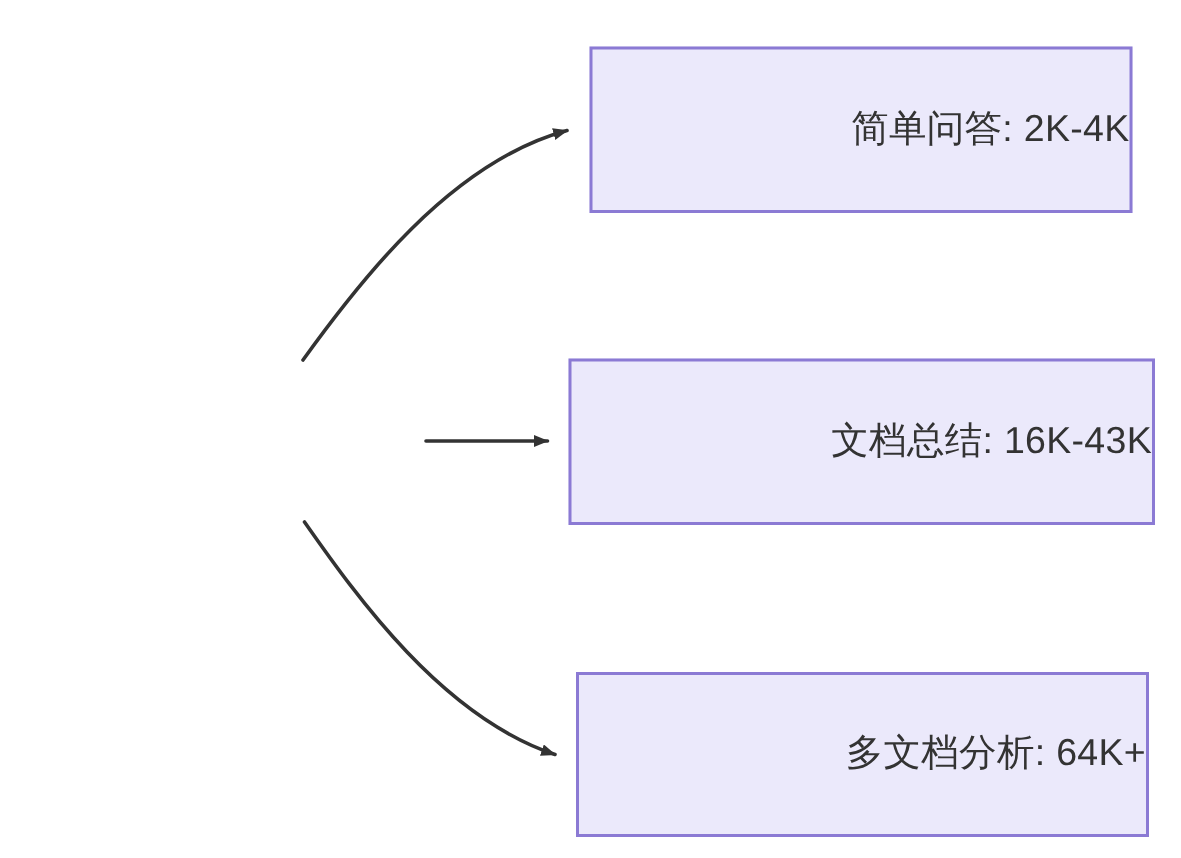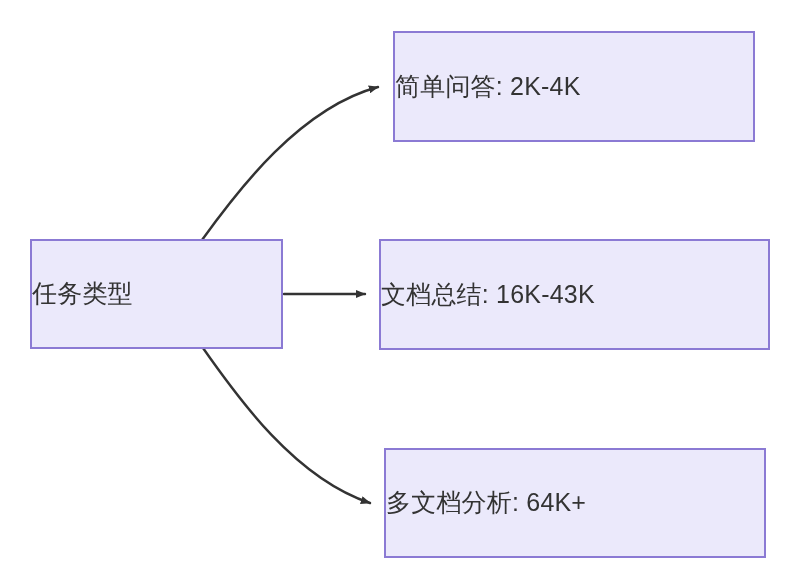--- a/index.html
+++ b/index.html
@@ -27,21 +27,21 @@
     pointer-events: none;
   }
   .node {
     position: absolute;
     box-sizing: border-box;
     background: #ebe9fb;
     border: 2px solid #8b7ad4;
     border-radius: 0;
     display: flex;
     align-items: center;
-    justify-content: flex-start;
+    justify-content: flex-end;
     text-align: center;
     z-index: 2;
   }
   .node-label {
     color: #333333;
     font-size: 25px;
     line-height: 1.25;
     letter-spacing: 0.2px;
     white-space: nowrap;
     font-family: "Liberation Sans", "DejaVu Sans", sans-serif;
@@ -83,23 +83,20 @@
       </marker>
     </defs>
 
     <path d="M 202 240 C 238 190 300 108 378 87" fill="none" stroke="#333333" stroke-width="2.4" stroke-linecap="round" marker-end="url(#arrowhead)"></path>
 
     <path d="M 284 294 L 365 294" fill="none" stroke="#333333" stroke-width="2.4" stroke-linecap="round" marker-end="url(#arrowhead)"></path>
 
     <path d="M 203 348 C 238 398 295 478 370 503" fill="none" stroke="#333333" stroke-width="2.4" stroke-linecap="round" marker-end="url(#arrowhead)"></path>
   </svg>
 
-  <div class="node" id="node-source">
-    <span class="node-label">任务类型</span>
-  </div>
 
   <div class="node" id="node-simple-qa">
     <span class="node-label">简单问答: 2K-4K</span>
   </div>
 
   <div class="node" id="node-doc-summary">
     <span class="node-label">文档总结: 16K-43K</span>
   </div>
 
   <div class="node" id="node-multi-doc">

